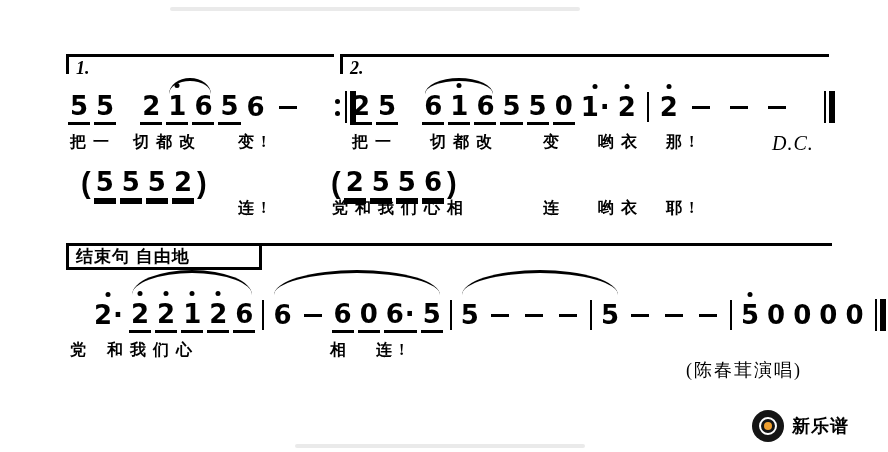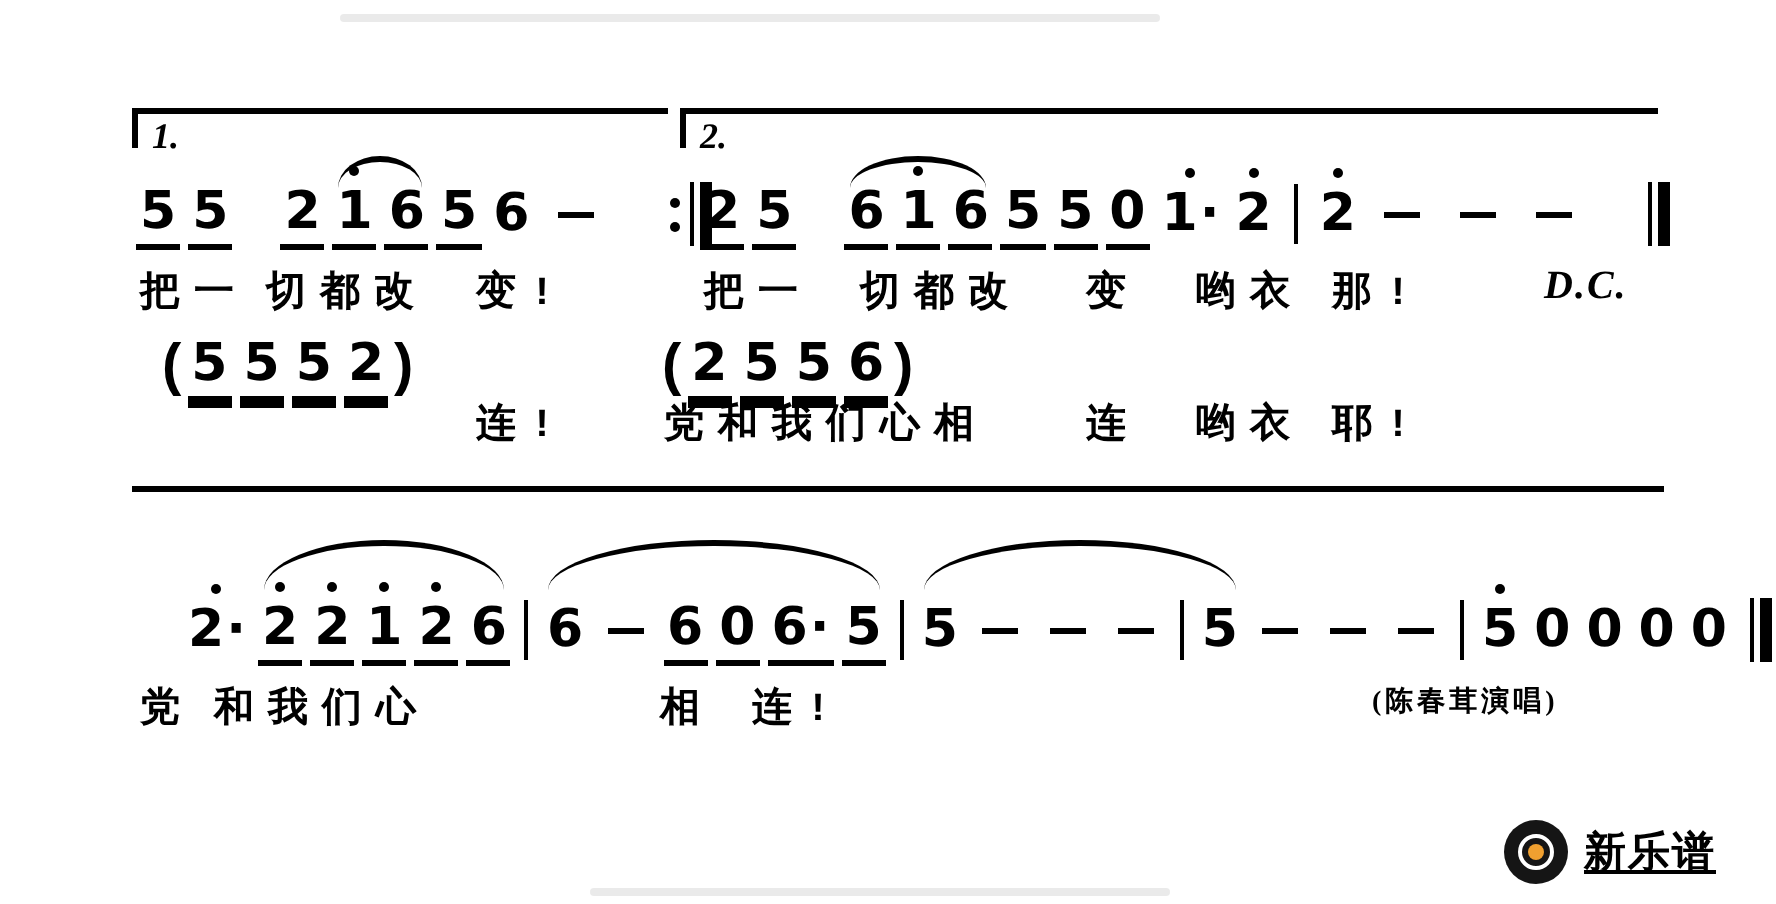--- a/index.html
+++ b/index.html
@@ -33,40 +33,40 @@
   .row-ending .dash { margin:0 8px; }
   .row-ending .bar  { margin:0 5px; }
   .row-ending .arc  { top:-26px; height:22px; }
 
   
   .volta { position:absolute; height:20px; border-top:3px solid #000; border-left:3px solid #000;
            box-sizing:border-box; padding:1px 0 0 7px;
            font-family:"Liberation Serif", serif; font-style:italic; font-weight:bold; font-size:18px; }
 
   
-  .lyric { position:absolute; font-family:Liberation Mono, monospace; font-weight:bold;
-           font-size:20px; letter-spacing:7px; white-space:nowrap; }
+  .lyric { position:absolute; font-family:Liberation Serif, serif; font-weight:bold;
+           font-size:16px; letter-spacing:7px; white-space:nowrap; }
   .dc { position:absolute; font-family:"Liberation Serif", serif; font-style:italic;
-        font-weight:bold; font-size:20px; letter-spacing:1px; }
-  .credit { position:absolute; font-family:"Liberation Serif", serif; font-weight:bold;
-            font-size:14px; letter-spacing:2px; white-space:nowrap; }
+        font-weight:normal; font-size:20px; letter-spacing:1px; }
+  .credit { position:absolute; font-family:"Liberation Serif", serif; font-weight:normal;
+            font-size:18px; letter-spacing:2px; white-space:nowrap;margin-top:16px; }
 
   
   .section-line { position:absolute; left:66px; top:243px; width:766px; height:3px; background:#000; }
   .section-label-box { position:absolute; left:66px; top:243px; width:196px; height:27px;
                        border:3px solid #000; box-sizing:border-box; display:flex; align-items:center;
                        padding-left:7px; font-weight:bold; font-size:17px; letter-spacing:1px;
                        background:#fff; }
 
   
   .logo { position:absolute; left:752px; top:410px; display:flex; align-items:center; gap:8px; }
   .disc { position:relative; width:32px; height:32px; border-radius:50%; background:#151515; flex:none; }
   .disc::before { content:""; position:absolute; inset:7px; border:2px solid #fff; border-radius:50%; }
   .disc::after  { content:""; position:absolute; inset:12px; background:#f0a030; border-radius:50%; }
-  .logo-text { font-weight:bold; font-size:21px; letter-spacing:1px;text-decoration:underline; }
+  .logo-text { font-weight:bold; font-size:18px; letter-spacing:1px; }
 
   
   .artifact { position:absolute; background:#d9d9d9; opacity:.55; border-radius:2px; }
 </style>
 </head>
 <body>
 
 <div class="page">
 
   <div class="artifact" style="left:170px; top:7px; width:410px; height:4px;"></div>
@@ -152,20 +152,23 @@
       <span class="paren">)</span>
     </div>
 
   <span class="lyric" style="left:238px; top:198px;">连!</span>
   <span class="lyric" style="left:332px; top:198px;">党和我们心相</span>
   <span class="lyric" style="left:543px; top:198px;">连</span>
   <span class="lyric" style="left:598px; top:198px;">哟衣</span>
   <span class="lyric" style="left:666px; top:198px;">耶!</span>
 
   <div class="section-line"></div>
+  <div class="section-label-box">
+    <span>结束句 自由地</span>
+  </div>
 
   <div class="notation-row row-ending" style="left:90px; top:296px;">
       <span class="note hd">2<span class="da">·</span></span>
       <span class="note u1 hd">2</span>
       <span class="note u1 hd">2</span>
       <span class="note u1 hd">1</span>
       <span class="note u1 hd">2</span>
       <span class="note u1">6</span>
       <span class="bar"></span>
       <span class="note">6</span>

